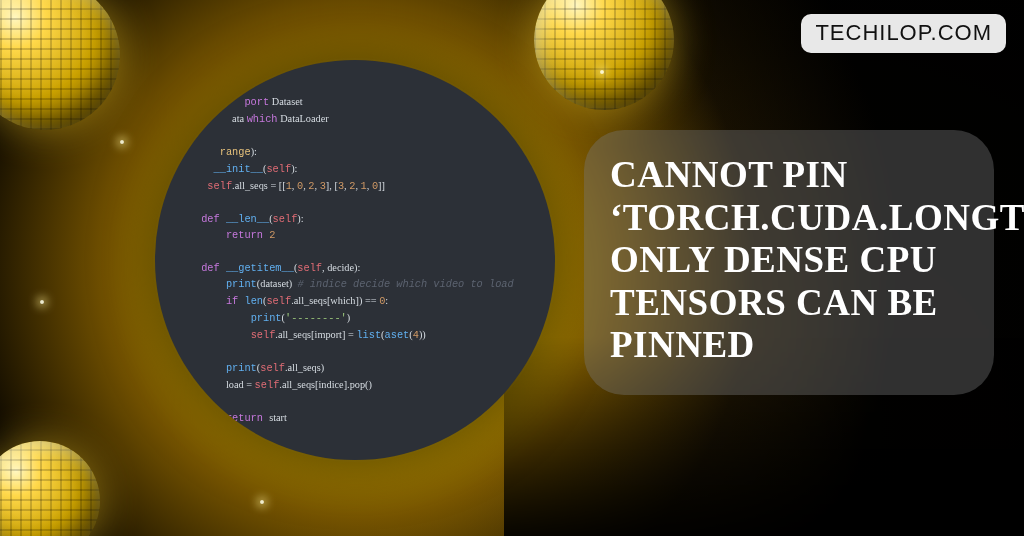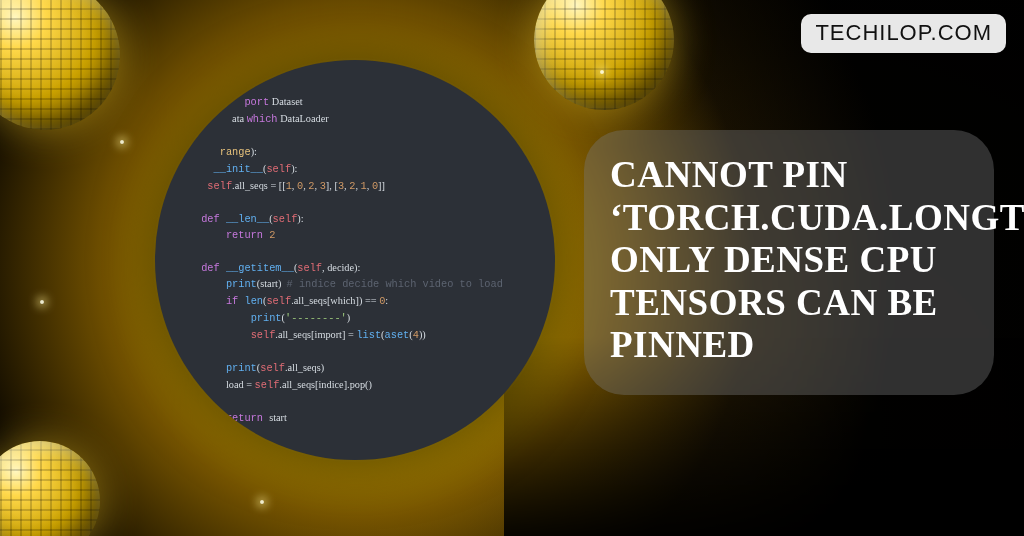--- a/index.html
+++ b/index.html
@@ -72,21 +72,21 @@
     font-size: 10.3px;
     line-height: 1.55;
     color: #d7dde3;
     white-space: pre;
   }
   .kw   { color: #c678dd; }  
   .fn   { color: #61afef; }  
   .cls  { color: #e5c07b; }  
   .str  { color: #98c379; }  
   .num  { color: #d19a66; }  
-  .cm   { color: #5c6370; }
+  .cm   { color: #5c6370; font-style: italic; }
   .slf  { color: #e06c75; font-family: Liberation Mono, monospace; }
   .id   { color: #d7dde3; font-family: Liberation Serif, serif; }
 
   
   .headline {
     position: absolute;
     top: 130px;
     right: 30px;
     width: 410px;
     padding: 24px 26px 28px 26px;
@@ -149,21 +149,21 @@
       <span class="id">ata </span><span class="kw">which</span><span class="id"> DataLoader</span>
 
     <span class="cls">range</span><span class="id">):</span>
    <span class="fn">__init__</span><span class="id">(</span><span class="slf">self</span><span class="id">):</span>
   <span class="slf">self</span><span class="id">.all_seqs = [[</span><span class="num">1</span><span class="id">, </span><span class="num">0</span><span class="id">, </span><span class="num">2</span><span class="id">, </span><span class="num">3</span><span class="id">], [</span><span class="num">3</span><span class="id">, </span><span class="num">2</span><span class="id">, </span><span class="num">1</span><span class="id">, </span><span class="num">0</span><span class="id">]]</span>
 
  <span class="kw">def </span><span class="fn">__len__</span><span class="id">(</span><span class="slf">self</span><span class="id">):</span>
      <span class="kw">return </span><span class="num">2</span>
 
  <span class="kw">def </span><span class="fn">__getitem__</span><span class="id">(</span><span class="slf">self</span><span class="id">, decide):</span>
-     <span class="fn">print</span><span class="id">(start)  </span><span class="cm"># indice decide which video to load</span>
+     <span class="fn">print</span><span class="id">(dataset)  </span><span class="cm"># indice decide which video to load</span>
      <span class="kw">if </span><span class="fn">len</span><span class="id">(</span><span class="slf">self</span><span class="id">.all_seqs[which]) == </span><span class="num">0</span><span class="id">:</span>
          <span class="fn">print</span><span class="id">(</span><span class="str">'--------'</span><span class="id">)</span>
          <span class="slf">self</span><span class="id">.all_seqs[import] = </span><span class="fn">list</span><span class="id">(</span><span class="fn">aset</span><span class="id">(</span><span class="num">4</span><span class="id">))</span>
 
      <span class="fn">print</span><span class="id">(</span><span class="slf">self</span><span class="id">.all_seqs)</span>
      <span class="id">load = </span><span class="slf">self</span><span class="id">.all_seqs[indice].pop()</span>
 
      <span class="kw">return </span><span class="id">start</span>
 
   <span class="cls">aa</span><span class="id">()</span>

